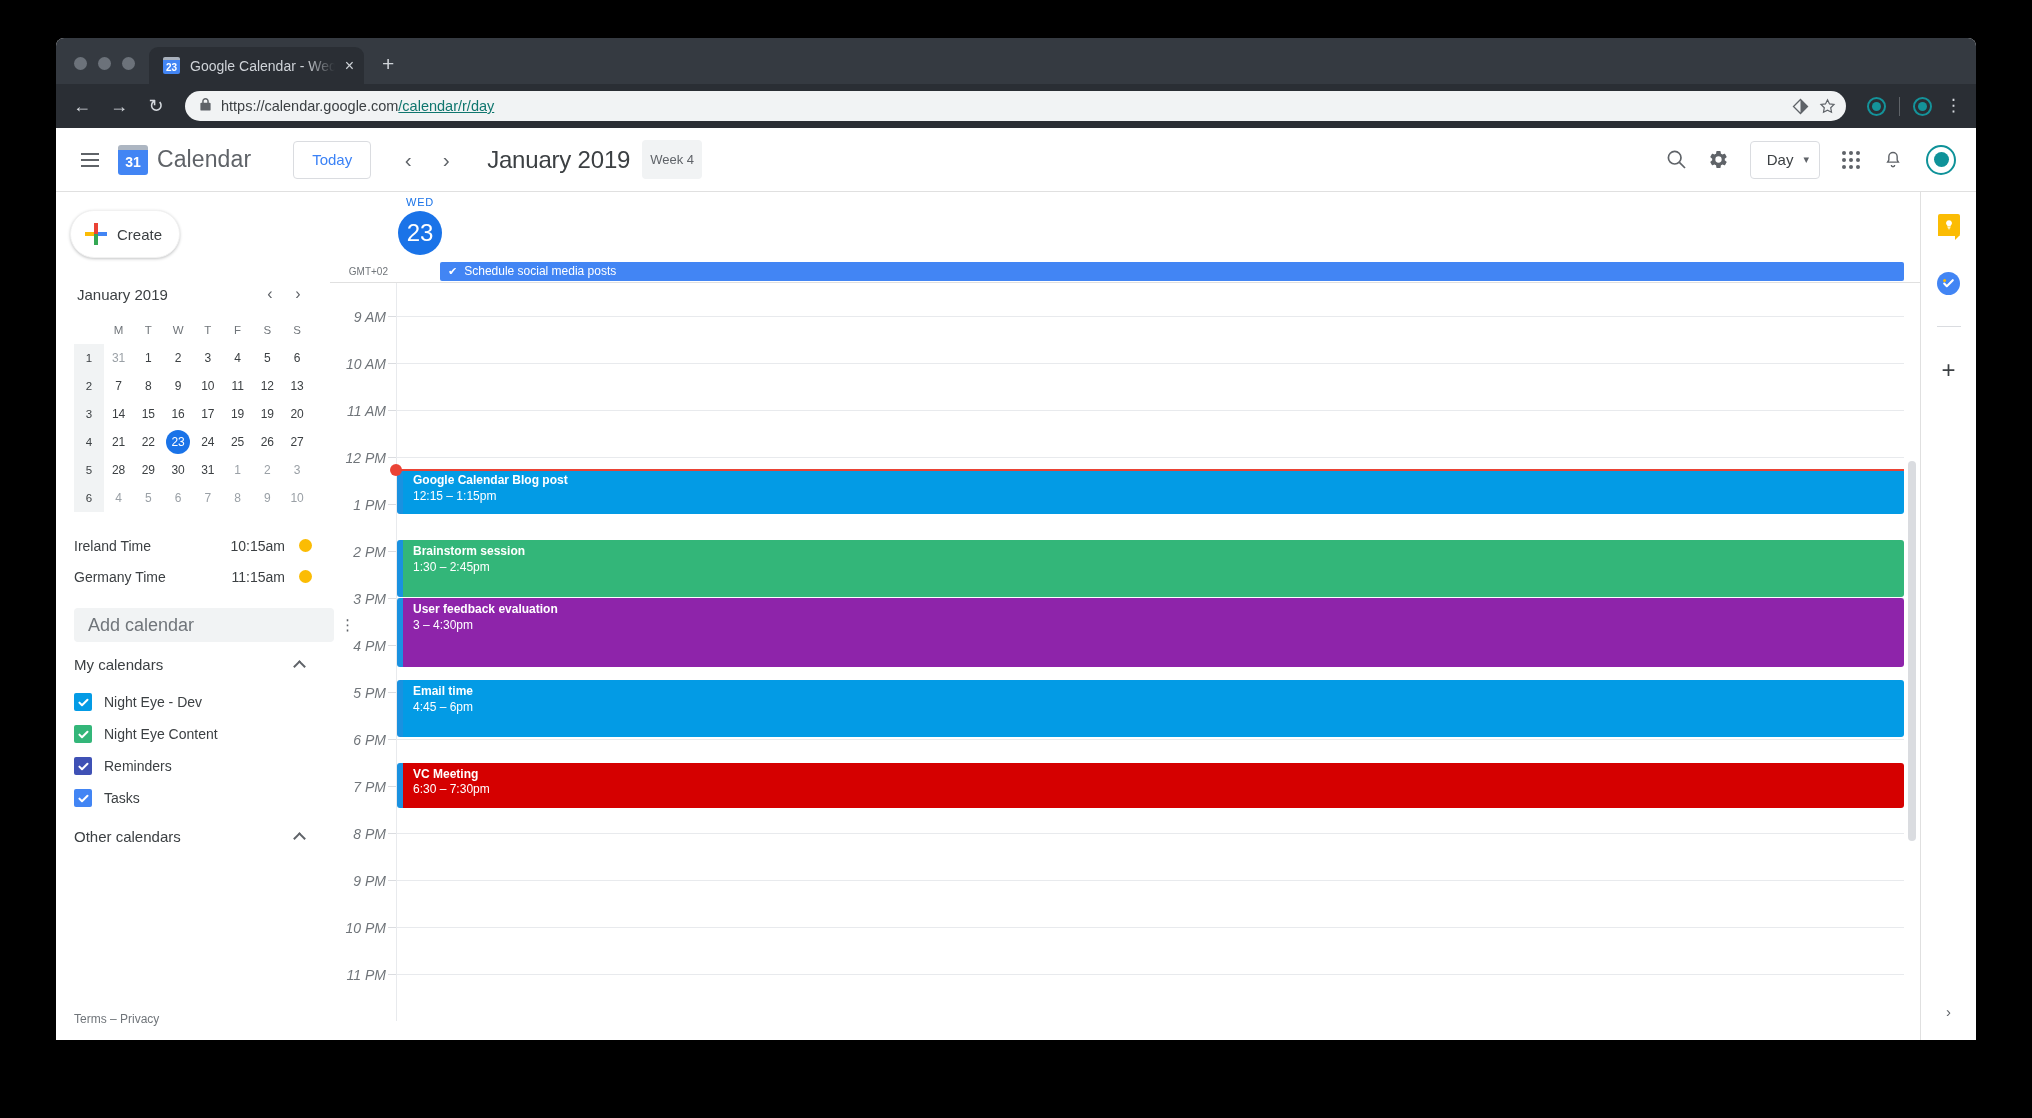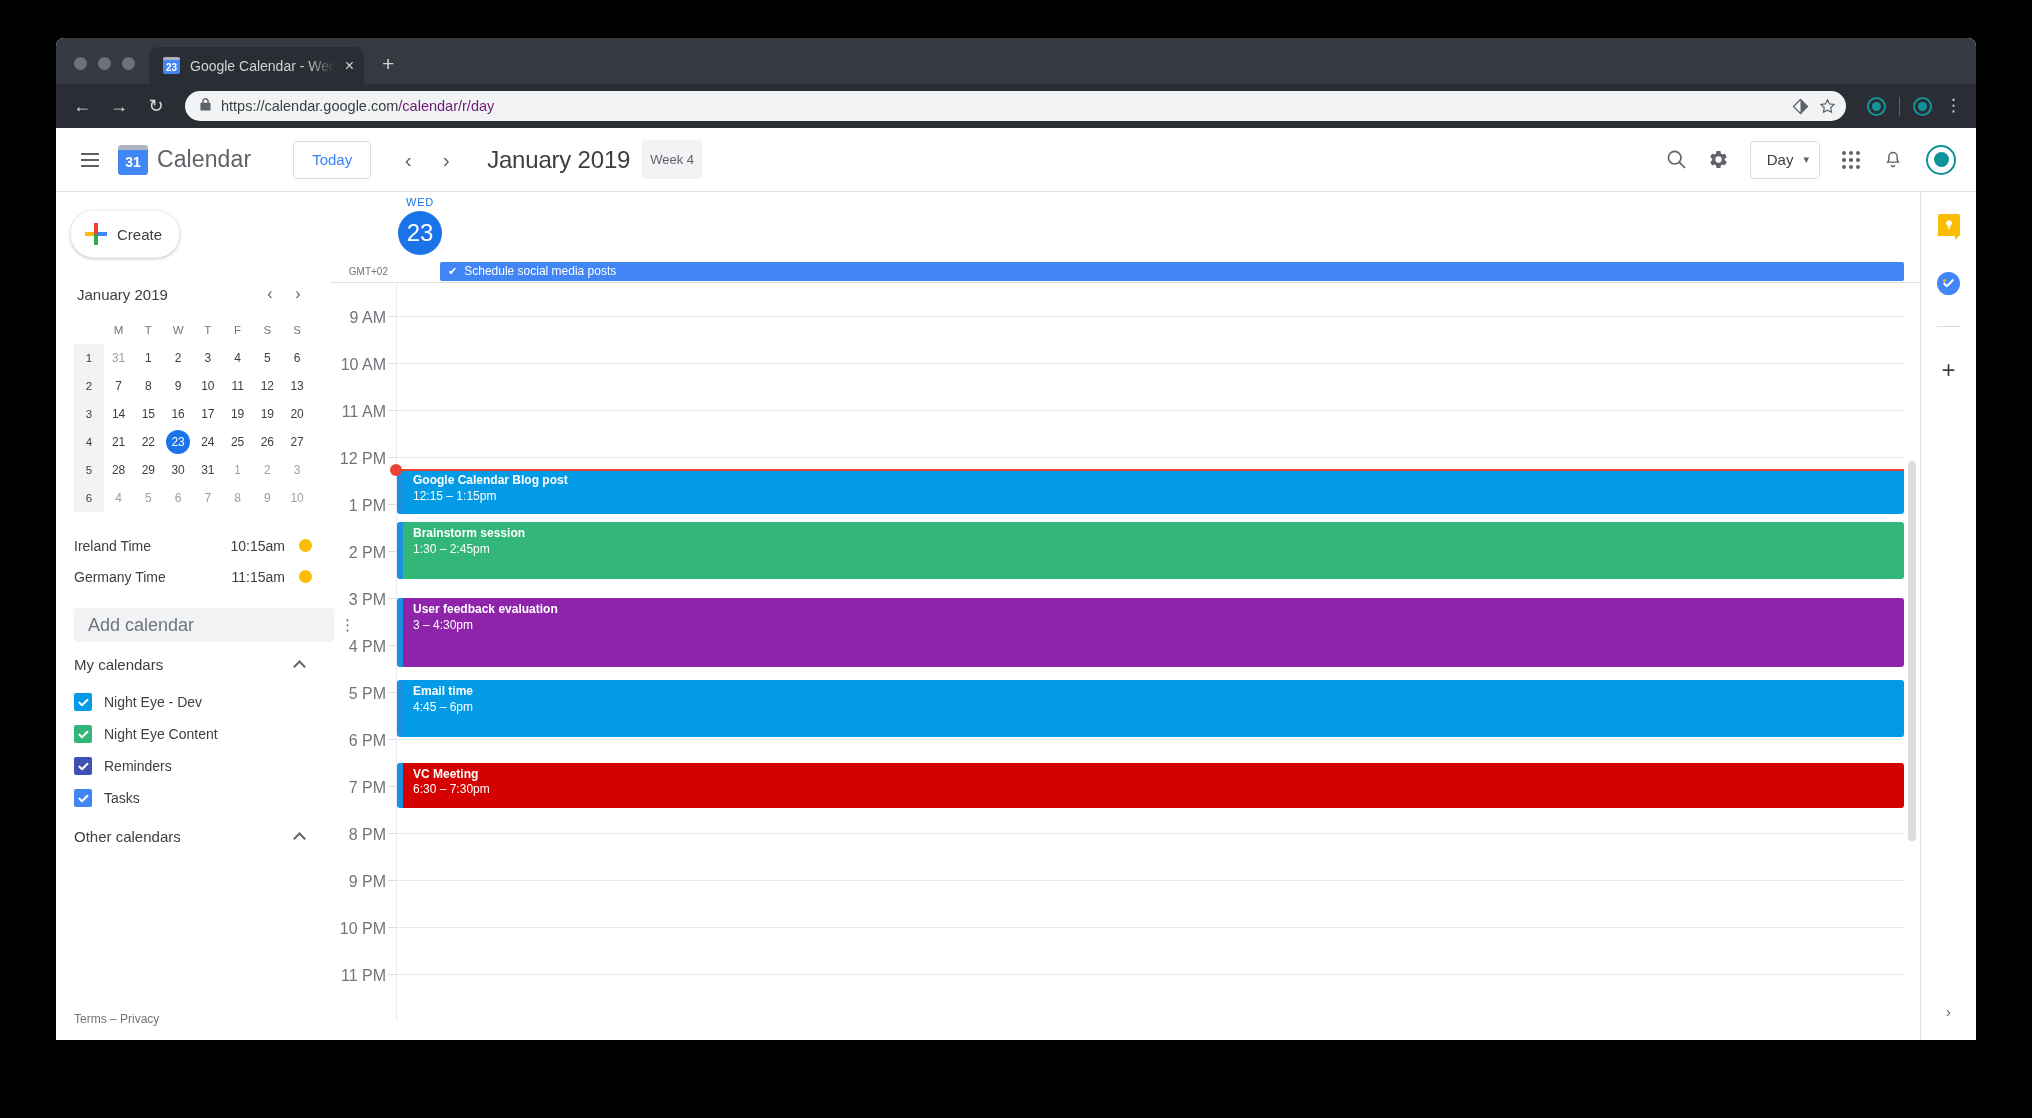--- a/index.html
+++ b/index.html
@@ -85,21 +85,21 @@
     padding: 0 10px 0 15px;
     margin: 0 8px;
     gap: 10px;
   }
   #lock-icon { flex: 0 0 auto; }
   #url-text {
     flex: 1;
     font-size: 14.5px; color: #3c4043;
     white-space: nowrap; overflow: hidden;
   }
-  #url-text .url-dim { color: #701a75; }
+  #url-text .url-dim { color: #0f766e; text-decoration: underline; }
   .omni-icon { color: #5f6368; display: flex; align-items: center; }
   #toolbar-ext-area { display: flex; align-items: center; gap: 13px; padding-left: 8px; }
   .ext-eye {
     width: 19px; height: 19px; border-radius: 50%;
     border: 2px solid #14939a;
     display: flex; align-items: center; justify-content: center;
   }
   .ext-eye::after {
     content: ""; width: 9px; height: 9px; border-radius: 50%;
     background: #14939a;
@@ -325,23 +325,24 @@
   #allday-check { font-size: 11px; }
 
   #grid-scroll {
     flex: 1; position: relative; overflow: hidden;
     border-top: 1px solid #e0e0e0;
   }
   #grid-inner { position: absolute; left: 0; top: -14px; right: 0; }
   .hour-row { display: flex; height: 47px; position: relative; }
   .hour-label {
     width: 66px; flex: 0 0 66px;
-    font-size: 16px; color: #70757a;
+    font-size: 14px; color: #70757a;
     text-align: right; padding-right: 10px;
     transform: translateY(-7px);
+    font-style: italic;
   }
   .hour-cell {
     flex: 1; border-top: 1px solid #e8eaed;
     border-left: 1px solid #e8eaed;
     margin-right: 16px;
   }
   .hour-row .tick {
     position: absolute; left: 58px; top: 0; width: 8px;
     border-top: 1px solid #dadce0;
   }
@@ -778,21 +779,21 @@
                 <div class="hour-label">11 PM</div>
                 <div class="tick"></div>
                 <div class="hour-cell"></div>
               </div>
             </div>
           <div id="events-layer">
               <div class="event" style="background: rgb(3, 155, 229); top: 185.75px; height: 45px;">
                 <div class="ev-title">Google Calendar Blog post</div>
                 <div class="ev-time">12:15 – 1:15pm</div>
               </div>
-              <div class="event" style="background: rgb(51, 182, 121); top: 239px; height: 56.75px;">
+              <div class="event" style="background: rgb(51, 182, 121); top: 257px; height: 56.75px;">
                 <div class="ev-title">Brainstorm session</div>
                 <div class="ev-time">1:30 – 2:45pm</div>
               </div>
               <div class="event" style="background: rgb(142, 36, 170); top: 315px; height: 68.5px;">
                 <div class="ev-title">User feedback evaluation</div>
                 <div class="ev-time">3 – 4:30pm</div>
               </div>
               <div class="event" style="background: rgb(3, 155, 229); top: 397.25px; height: 56.75px;">
                 <div class="ev-title">Email time</div>
                 <div class="ev-time">4:45 – 6pm</div>

